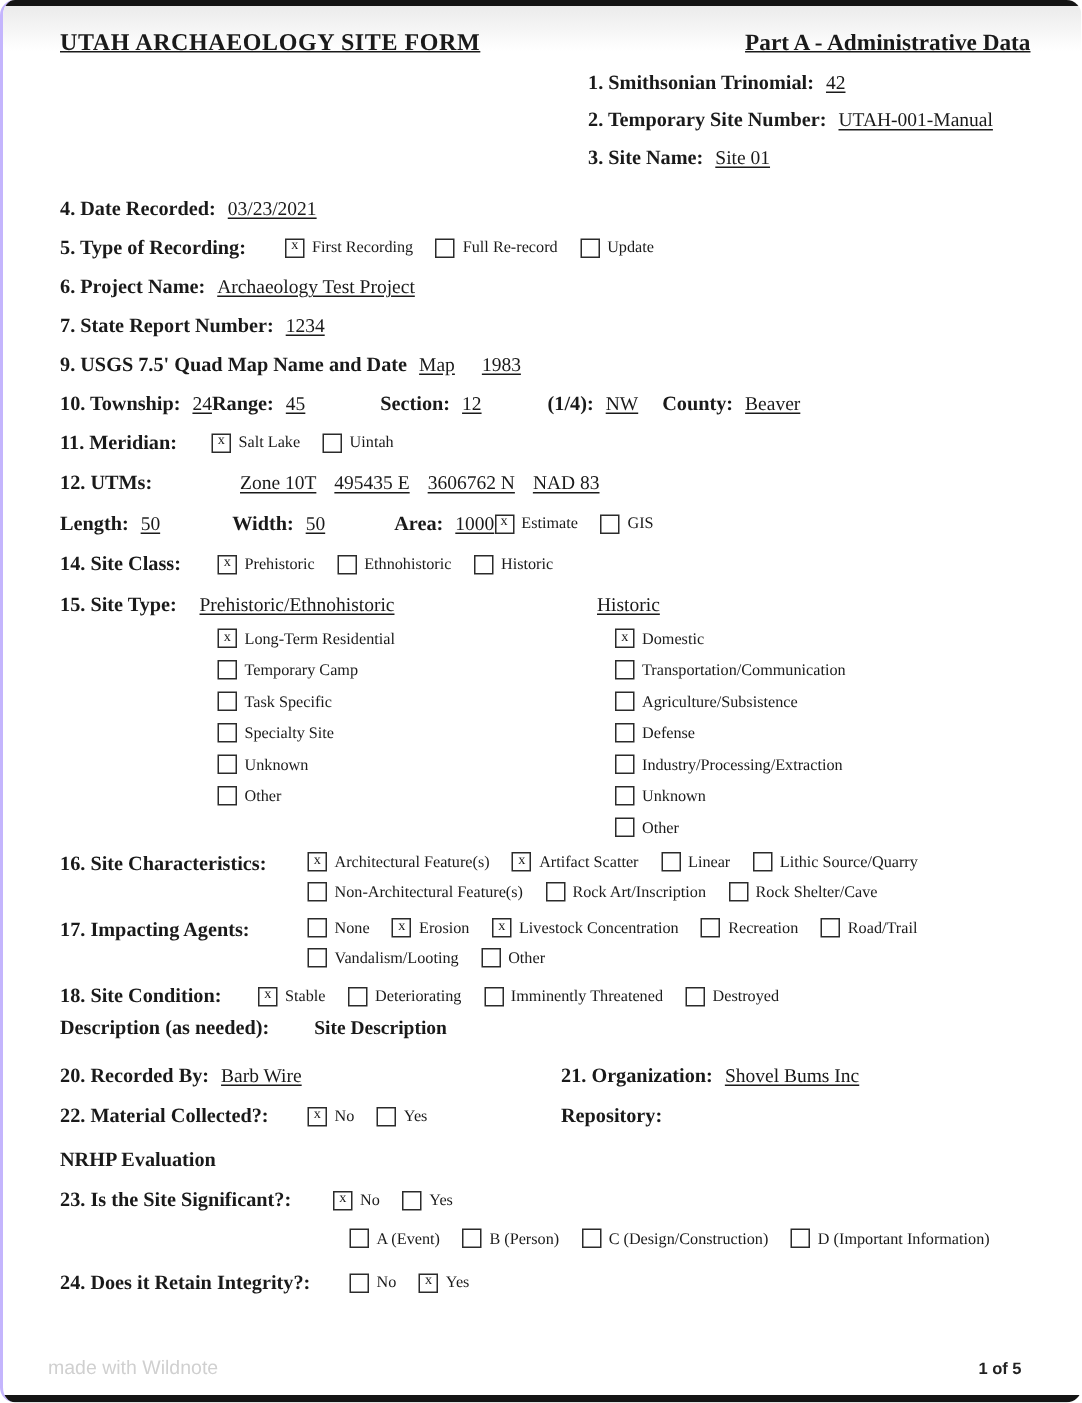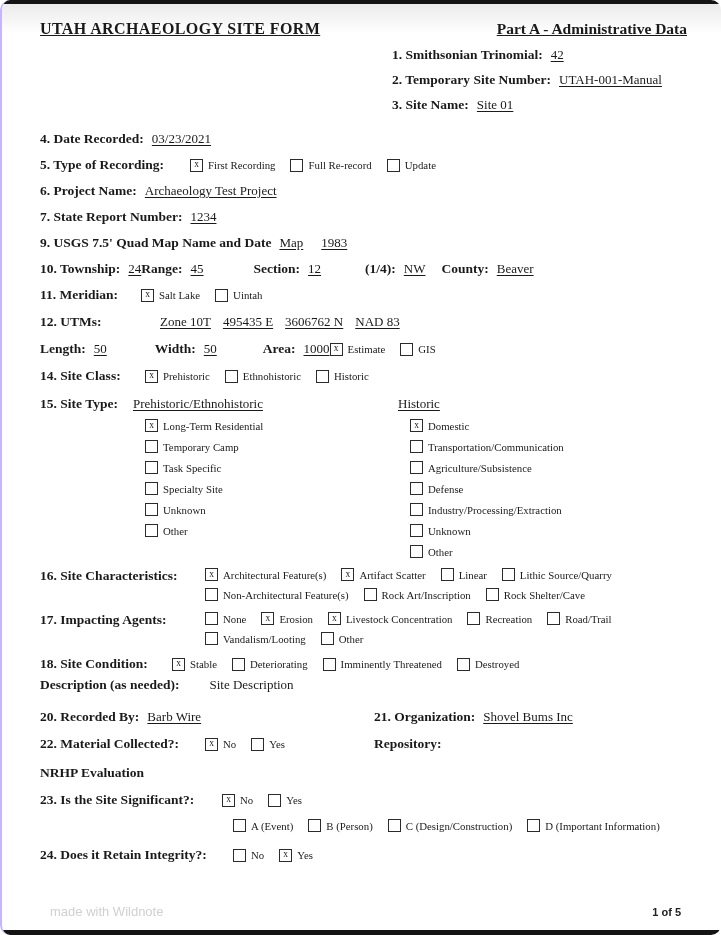--- a/index.html
+++ b/index.html
@@ -9,42 +9,42 @@
   .topfade{position:absolute;top:4px;left:0;width:100%;height:30px;background:linear-gradient(#ebebeb,#ffffff);z-index:0;}
   .bottombar{position:absolute;bottom:0;left:-2px;width:723px;height:5px;background:#141414;z-index:3;}
   .content{position:relative;z-index:1;padding:20px 34px 0 38px;}
   .header-row{display:flex;justify-content:space-between;align-items:baseline;}
   .title{font-size:16px;font-weight:bold;text-decoration:underline;letter-spacing:.4px;}
   .part-title{font-size:15.5px;font-weight:bold;text-decoration:underline;}
   .row{display:flex;align-items:baseline;}
   .cbrow{align-items:center;}
   .lbl{font-weight:bold;font-size:13.5px;white-space:nowrap;}
   .val{font-size:13px;text-decoration:underline;text-underline-offset:2px;margin-left:8px;white-space:nowrap;}
-  .val.noul{text-decoration:none;margin-left:30px;}
+  .val.noul{text-decoration:none;margin-left:30px;font-weight:bold;}
   .admin-block{margin-left:352px;margin-top:6px;}
   .admin-block .row{margin-top:9px;}
   .w93{flex:0 0 93px;} .w101{flex:0 0 101px;} .w105{flex:0 0 105px;} .w120{flex:0 0 120px;}
   .w132{flex:0 0 132px;} .w150{flex:0 0 150px;} .w165{flex:0 0 165px;} .w182{flex:0 0 182px;}
   .w193{flex:0 0 193px;} .w334{flex:0 0 334px;}
   .ml12{margin-left:12px;} .ml16{margin-left:16px;} .ml18{margin-left:18px;} .ml42{}
   .ml44{margin-left:44px;} .ml46{margin-left:46px;} .ml48{margin-left:48px;} .ml50{margin-left:50px;}
   .cb-group{display:flex;align-items:center;}
   .cb-group .cb-item{margin-right:15px;}
   .cb-item{display:inline-flex;align-items:center;}
   .cb-box{display:inline-flex;align-items:center;justify-content:center;width:13px;height:13px;
           border:1.4px solid #2b2b2b;font-size:9.5px;line-height:1;box-sizing:border-box;background:#fff;
           font-family:"Liberation Serif",serif;}
   .cb-label{font-size:10.8px;margin-left:5px;white-space:nowrap;}
   .cb-col{display:flex;flex-direction:column;gap:8px;margin-top:7px;margin-left:12px;align-items:flex-start;}
   .cb-col .cb-item{margin-right:0;}
   .st-cols{display:flex;align-items:flex-start;}
   .st-col1{width:265px;flex:0 0 265px;}
   .st-header{font-size:13px;text-decoration:underline;text-underline-offset:2px;}
   .stack{display:flex;flex-direction:column;gap:7px;}
-  .footer{position:absolute;left:48px;right:40px;bottom:16px;display:flex;justify-content:space-between;
+  .footer{position:absolute;left:30px;right:40px;bottom:16px;display:flex;justify-content:space-between;
           align-items:baseline;z-index:2;font-family:"Liberation Sans",sans-serif;}
   .wildnote{color:#d0d0d0;font-size:13px;}
   .pagenum{color:#222;font-size:11px;font-weight:bold;}
 </style>
 </head>
 <body>
 
 <div class="frame">
   <div class="topbar"></div>
   <div class="topfade"></div>

